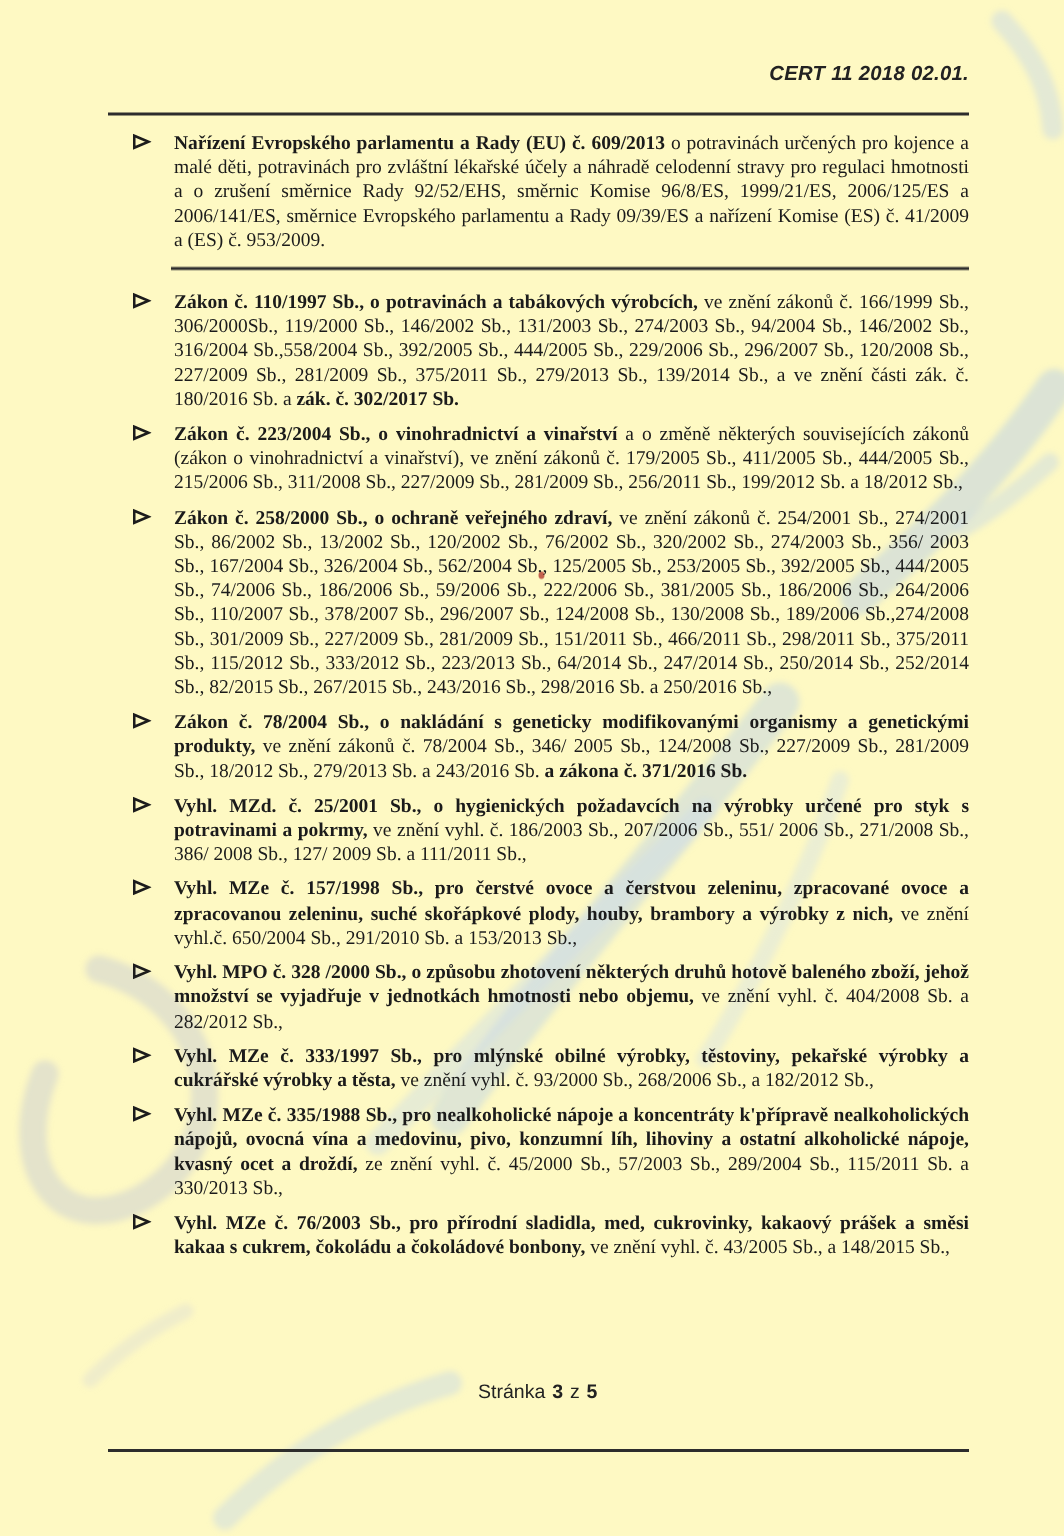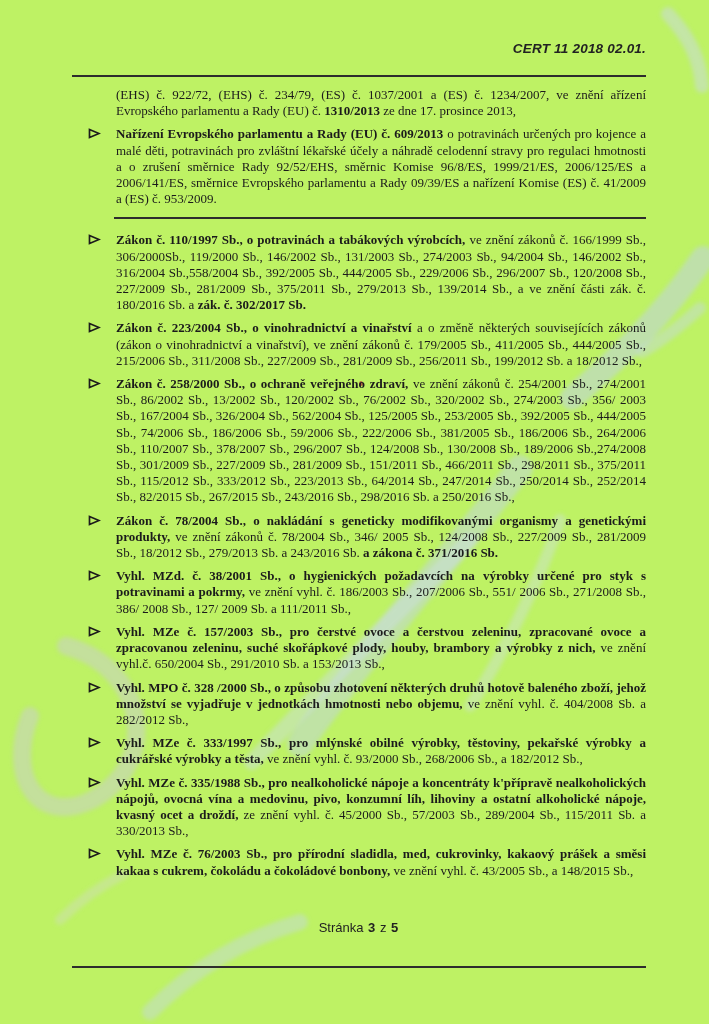--- a/index.html
+++ b/index.html
@@ -1,18 +1,18 @@
 <!DOCTYPE html>
 <html><head>
 <meta charset="utf-8">
 <style>
   html,body{margin:0;padding:0;background:#e8e8e8;}
   .page{
     position:relative;width:709px;height:1024px;margin:0 auto;
-    background:#bef264;overflow:hidden;
+    background:#fef9c3;overflow:hidden;
     font-family:"Liberation Serif",serif;color:#1b1b1b;
   }
   .wm{position:absolute;left:0;top:0;z-index:0;pointer-events:none;}
   .layer{position:relative;z-index:1;}
   .header{
     position:absolute;top:41px;right:63px;
     font-family:"Liberation Sans",sans-serif;
     font-style:italic;font-weight:700;font-size:13.5px;letter-spacing:.2px;
     color:#222;
   }
@@ -64,45 +64,44 @@
 
   <div class="artifact-dot"></div>
 
   <div class="layer">
     <div class="header">CERT 11 2018 02.01.</div>
 
     <div class="rule rule-top"></div>
 
     <div class="content">
       <div>
-          <div class="para"><span>(EHS) č. 922/72, (EHS) č. 234/79, (ES) č. 1037/2001 a (ES) č. 1234/2007, ve znění ařízení Evropského parlamentu a Rady (EU) č. </span><span class="b">1310/2013</span><span> ze dne 17. prosince 2013,</span></div>
           <div class="para"><span class="arrow"><svg width="13" height="11" viewBox="0 0 13 11">
                 <path d="M1.5 1.5 L11 5.5 L1.5 9.5 Z" fill="none" stroke="#1c1c1c" stroke-width="1.7" stroke-linejoin="miter"></path>
               </svg></span><span class="b">Nařízení Evropského parlamentu a Rady (EU) č. 609/2013</span><span> o potravinách určených pro kojence a malé děti, potravinách pro zvláštní lékařské účely a náhradě celodenní stravy pro regulaci hmotnosti a o zrušení směrnice Rady 92/52/EHS, směrnic Komise 96/8/ES, 1999/21/ES, 2006/125/ES a 2006/141/ES, směrnice Evropského parlamentu a Rady 09/39/ES a nařízení Komise (ES) č. 41/2009 a (ES) č. 953/2009.</span></div>
         </div>
       <div class="divider"></div>
       <div>
           <div class="para"><span class="arrow"><svg width="13" height="11" viewBox="0 0 13 11">
                 <path d="M1.5 1.5 L11 5.5 L1.5 9.5 Z" fill="none" stroke="#1c1c1c" stroke-width="1.7" stroke-linejoin="miter"></path>
               </svg></span><span class="b">Zákon č. 110/1997 Sb., o potravinách a tabákových výrobcích,</span><span> ve znění zákonů č. 166/1999 Sb., 306/2000Sb., 119/2000 Sb., 146/2002 Sb., 131/2003 Sb., 274/2003 Sb., 94/2004 Sb., 146/2002 Sb., 316/2004 Sb.,558/2004 Sb., 392/2005 Sb., 444/2005 Sb., 229/2006 Sb., 296/2007 Sb., 120/2008 Sb., 227/2009 Sb., 281/2009 Sb., 375/2011 Sb., 279/2013 Sb., 139/2014 Sb., a ve znění části zák. č. 180/2016 Sb. a </span><span class="b">zák. č. 302/2017 Sb.</span></div>
           <div class="para"><span class="arrow"><svg width="13" height="11" viewBox="0 0 13 11">
                 <path d="M1.5 1.5 L11 5.5 L1.5 9.5 Z" fill="none" stroke="#1c1c1c" stroke-width="1.7" stroke-linejoin="miter"></path>
               </svg></span><span class="b">Zákon č. 223/2004 Sb., o vinohradnictví a vinařství</span><span> a o změně některých souvisejících zákonů (zákon o vinohradnictví a vinařství), ve znění zákonů č. 179/2005 Sb., 411/2005 Sb., 444/2005 Sb., 215/2006 Sb., 311/2008 Sb., 227/2009 Sb., 281/2009 Sb., 256/2011 Sb., 199/2012 Sb. a 18/2012 Sb.,</span></div>
           <div class="para"><span class="arrow"><svg width="13" height="11" viewBox="0 0 13 11">
                 <path d="M1.5 1.5 L11 5.5 L1.5 9.5 Z" fill="none" stroke="#1c1c1c" stroke-width="1.7" stroke-linejoin="miter"></path>
               </svg></span><span class="b">Zákon č. 258/2000 Sb., o ochraně veřejného zdraví,</span><span> ve znění zákonů č. 254/2001 Sb., 274/2001 Sb., 86/2002 Sb., 13/2002 Sb., 120/2002 Sb., 76/2002 Sb., 320/2002 Sb., 274/2003 Sb., 356/ 2003 Sb., 167/2004 Sb., 326/2004 Sb., 562/2004 Sb., 125/2005 Sb., 253/2005 Sb., 392/2005 Sb., 444/2005 Sb., 74/2006 Sb., 186/2006 Sb., 59/2006 Sb., 222/2006 Sb., 381/2005 Sb., 186/2006 Sb., 264/2006 Sb., 110/2007 Sb., 378/2007 Sb., 296/2007 Sb., 124/2008 Sb., 130/2008 Sb., 189/2006 Sb.,274/2008 Sb., 301/2009 Sb., 227/2009 Sb., 281/2009 Sb., 151/2011 Sb., 466/2011 Sb., 298/2011 Sb., 375/2011 Sb., 115/2012 Sb., 333/2012 Sb., 223/2013 Sb., 64/2014 Sb., 247/2014 Sb., 250/2014 Sb., 252/2014 Sb., 82/2015 Sb., 267/2015 Sb., 243/2016 Sb., 298/2016 Sb. a 250/2016 Sb.,</span></div>
           <div class="para"><span class="arrow"><svg width="13" height="11" viewBox="0 0 13 11">
                 <path d="M1.5 1.5 L11 5.5 L1.5 9.5 Z" fill="none" stroke="#1c1c1c" stroke-width="1.7" stroke-linejoin="miter"></path>
               </svg></span><span class="b">Zákon č. 78/2004 Sb., o nakládání s geneticky modifikovanými organismy a genetickými produkty,</span><span> ve znění zákonů č. 78/2004 Sb., 346/ 2005 Sb., 124/2008 Sb., 227/2009 Sb., 281/2009 Sb., 18/2012 Sb., 279/2013 Sb. a 243/2016 Sb.</span><span class="b"> a zákona č. 371/2016 Sb.</span></div>
           <div class="para"><span class="arrow"><svg width="13" height="11" viewBox="0 0 13 11">
                 <path d="M1.5 1.5 L11 5.5 L1.5 9.5 Z" fill="none" stroke="#1c1c1c" stroke-width="1.7" stroke-linejoin="miter"></path>
-              </svg></span><span class="b">Vyhl. MZd. č. 38/2001 Sb., o hygienických požadavcích na výrobky určené pro styk s potravinami a pokrmy,</span><span> ve znění vyhl. č. 186/2003 Sb., 207/2006 Sb., 551/ 2006 Sb., 271/2008 Sb., 386/ 2008 Sb., 127/ 2009 Sb. a 111/2011 Sb.,</span></div>
+              </svg></span><span class="b">Vyhl. MZd. č. 25/2001 Sb., o hygienických požadavcích na výrobky určené pro styk s potravinami a pokrmy,</span><span> ve znění vyhl. č. 186/2003 Sb., 207/2006 Sb., 551/ 2006 Sb., 271/2008 Sb., 386/ 2008 Sb., 127/ 2009 Sb. a 111/2011 Sb.,</span></div>
           <div class="para"><span class="arrow"><svg width="13" height="11" viewBox="0 0 13 11">
                 <path d="M1.5 1.5 L11 5.5 L1.5 9.5 Z" fill="none" stroke="#1c1c1c" stroke-width="1.7" stroke-linejoin="miter"></path>
-              </svg></span><span class="b">Vyhl. MZe č. 157/2003 Sb., pro čerstvé ovoce a čerstvou zeleninu, zpracované ovoce a zpracovanou zeleninu, suché skořápkové plody, houby, brambory a výrobky z nich,</span><span> ve znění vyhl.č. 650/2004 Sb., 291/2010 Sb. a 153/2013 Sb.,</span></div>
+              </svg></span><span class="b">Vyhl. MZe č. 157/1998 Sb., pro čerstvé ovoce a čerstvou zeleninu, zpracované ovoce a zpracovanou zeleninu, suché skořápkové plody, houby, brambory a výrobky z nich,</span><span> ve znění vyhl.č. 650/2004 Sb., 291/2010 Sb. a 153/2013 Sb.,</span></div>
           <div class="para"><span class="arrow"><svg width="13" height="11" viewBox="0 0 13 11">
                 <path d="M1.5 1.5 L11 5.5 L1.5 9.5 Z" fill="none" stroke="#1c1c1c" stroke-width="1.7" stroke-linejoin="miter"></path>
               </svg></span><span class="b">Vyhl. MPO č. 328 /2000 Sb., o způsobu zhotovení některých druhů hotově baleného zboží, jehož množství se vyjadřuje v jednotkách hmotnosti nebo objemu,</span><span> ve znění vyhl. č. 404/2008 Sb. a 282/2012 Sb.,</span></div>
           <div class="para"><span class="arrow"><svg width="13" height="11" viewBox="0 0 13 11">
                 <path d="M1.5 1.5 L11 5.5 L1.5 9.5 Z" fill="none" stroke="#1c1c1c" stroke-width="1.7" stroke-linejoin="miter"></path>
               </svg></span><span class="b">Vyhl. MZe č. 333/1997 Sb., pro mlýnské obilné výrobky, těstoviny, pekařské výrobky a cukrářské výrobky a těsta,</span><span> ve znění vyhl. č. 93/2000 Sb., 268/2006 Sb., a 182/2012 Sb.,</span></div>
           <div class="para"><span class="arrow"><svg width="13" height="11" viewBox="0 0 13 11">
                 <path d="M1.5 1.5 L11 5.5 L1.5 9.5 Z" fill="none" stroke="#1c1c1c" stroke-width="1.7" stroke-linejoin="miter"></path>
               </svg></span><span class="b">Vyhl. MZe č. 335/1988 Sb., pro nealkoholické nápoje a koncentráty k'přípravě nealkoholických nápojů, ovocná vína a medovinu, pivo, konzumní líh, lihoviny a ostatní alkoholické nápoje, kvasný ocet a droždí,</span><span> ze znění vyhl. č. 45/2000 Sb., 57/2003 Sb., 289/2004 Sb., 115/2011 Sb. a 330/2013 Sb.,</span></div>
           <div class="para"><span class="arrow"><svg width="13" height="11" viewBox="0 0 13 11">

